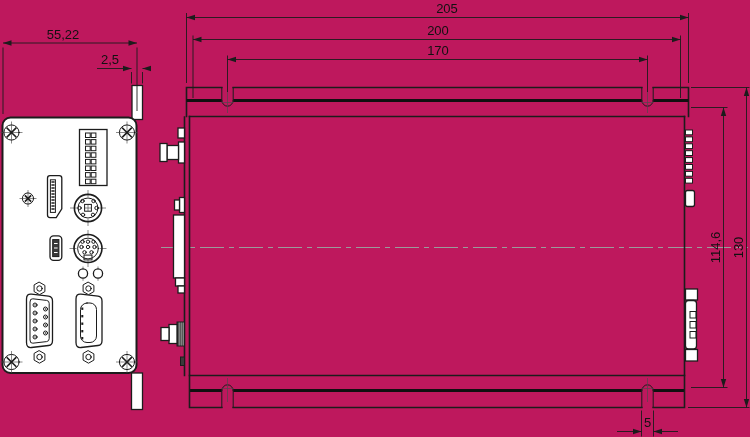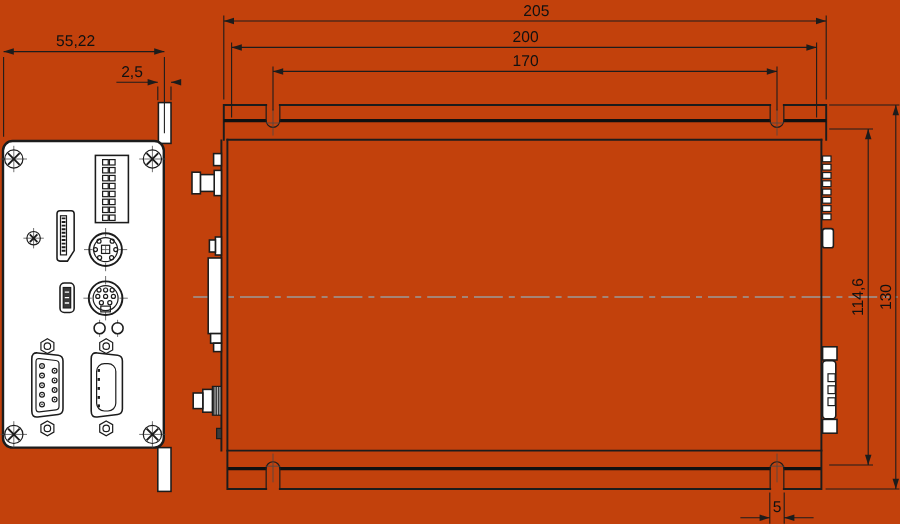--- a/index.html
+++ b/index.html
@@ -1,16 +1,16 @@
 <!DOCTYPE html>
 <html><head>
 <meta charset="utf-8">
 <style>
   html,body{margin:0;padding:0;background:#fff;}
-  .canvas{position:relative;width:750px;height:437px;background:#c2410c;overflow:hidden;
+  .canvas{position:relative;width:750px;height:437px;background:#be185d;overflow:hidden;
           font-family:"Liberation Sans",sans-serif;}
   svg{position:absolute;left:0;top:0;}
   .ln  {stroke:#1c1c1c;stroke-width:1.6;fill:none;stroke-linecap:square;}
   .ln2 {stroke-width:2;}
   .md  {stroke-width:1.3;}
   .fn  {stroke-width:1;}
   .thk {stroke:#101010;stroke-width:2.8;fill:none;}
   .thin{stroke:#4a4a4a;stroke-width:0.65;fill:none;}
   .dim {stroke:#1c1c1c;stroke-width:0.9;fill:none;}
   .arrw{fill:#1c1c1c;stroke:none;}

